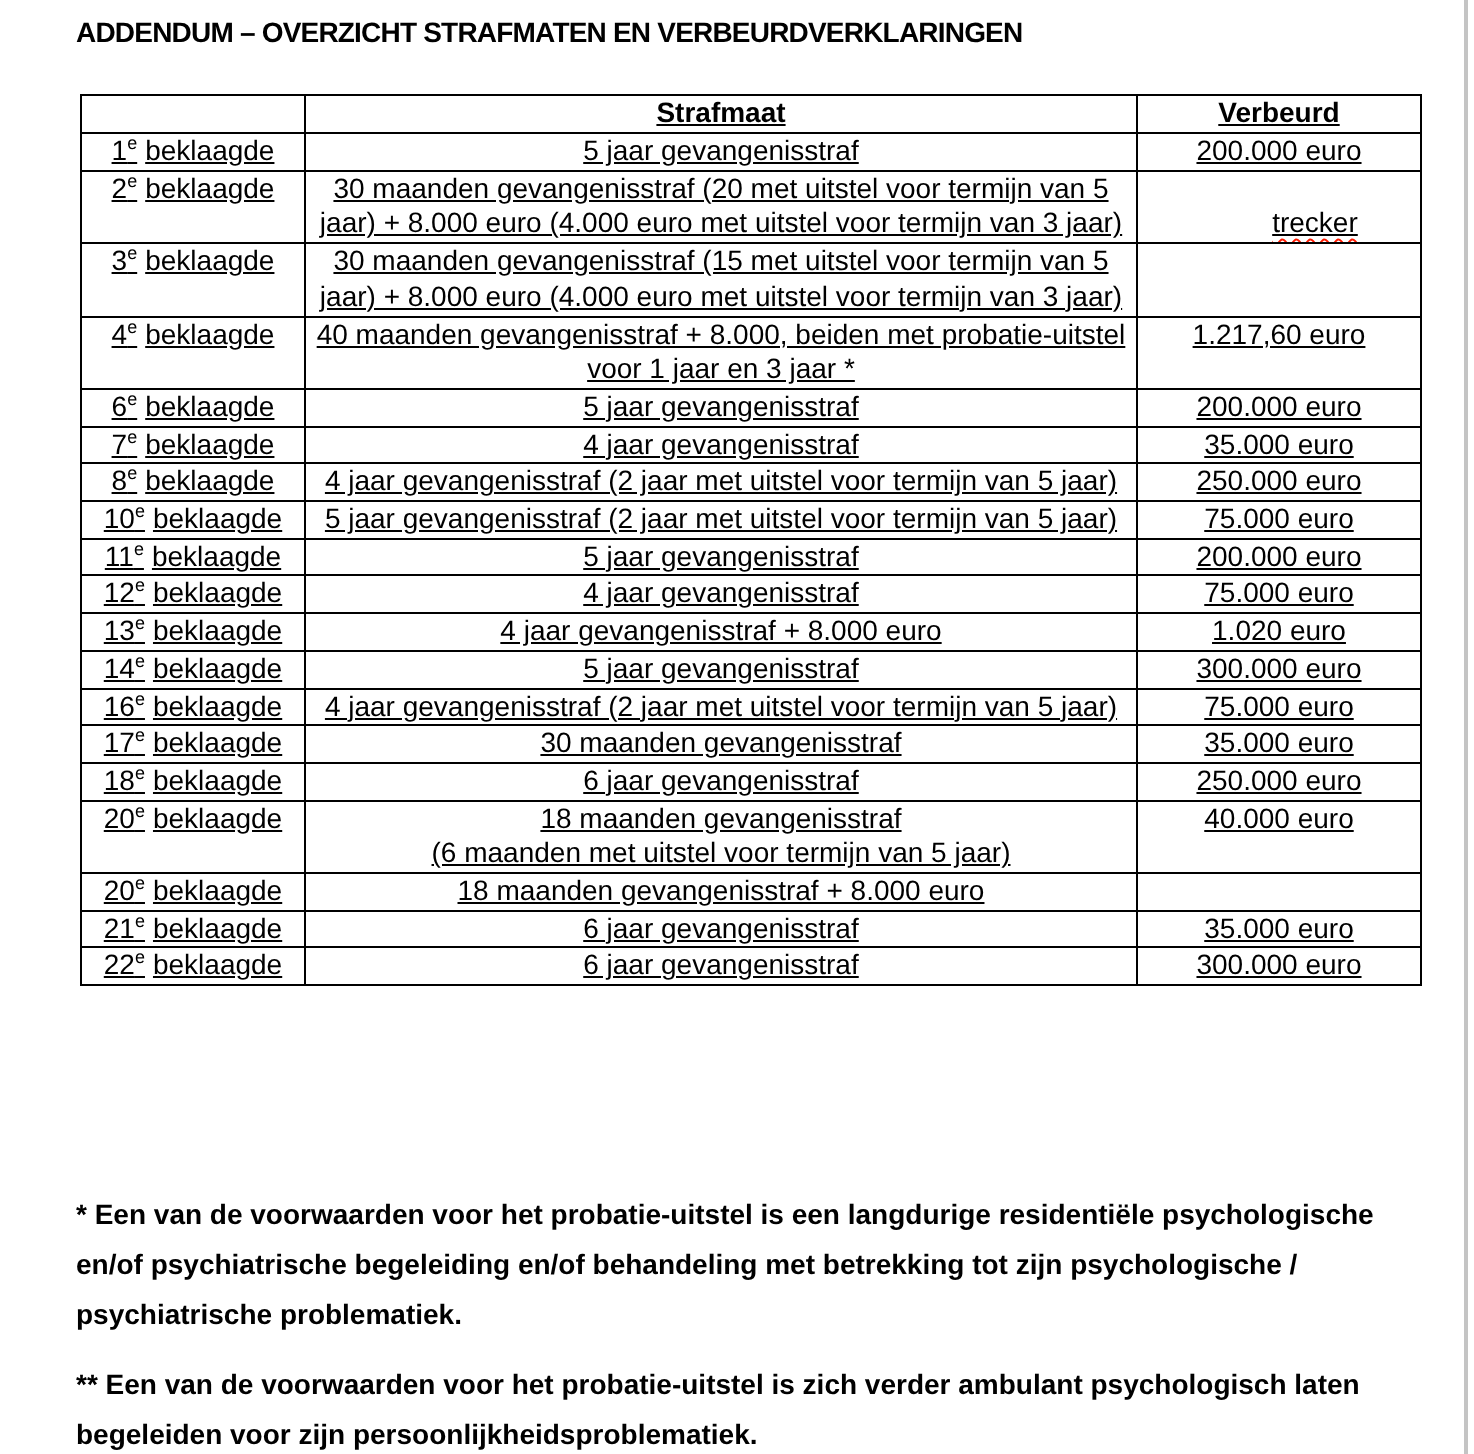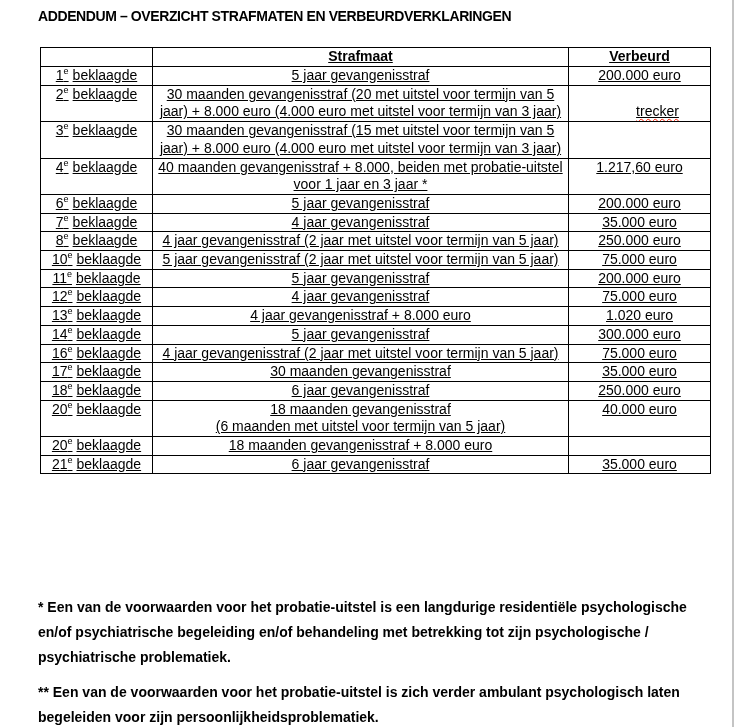--- a/index.html
+++ b/index.html
@@ -202,20 +202,25 @@
       <tr>
     <td class="defendant"><span class="ord">20</span><sup class="ord-suffix">e</sup><span class="def-word">beklaagde</span></td>
     <td class="strafmaat">18 maanden gevangenisstraf + 8.000 euro</td>
     <td class="verbeurd"></td>
   </tr>
       <tr>
     <td class="defendant"><span class="ord">21</span><sup class="ord-suffix">e</sup><span class="def-word">beklaagde</span></td>
     <td class="strafmaat">6 jaar gevangenisstraf</td>
     <td class="verbeurd">35.000 euro</td>
   </tr>
+      <tr>
+    <td class="defendant"><span class="ord">22</span><sup class="ord-suffix">e</sup><span class="def-word">beklaagde</span></td>
+    <td class="strafmaat">6 jaar gevangenisstraf</td>
+    <td class="verbeurd">300.000 euro</td>
+  </tr>
     </tbody>
 </table>
 
 <div class="footnotes">
   <p class="footnote">* Een van de voorwaarden voor het probatie-uitstel is een langdurige residentiële psychologische
 en/of psychiatrische begeleiding en/of behandeling met betrekking tot zijn psychologische /
 psychiatrische problematiek.</p>
   <p class="footnote">** Een van de voorwaarden voor het probatie-uitstel is zich verder ambulant psychologisch laten
 begeleiden voor zijn persoonlijkheidsproblematiek.</p>
 </div>

